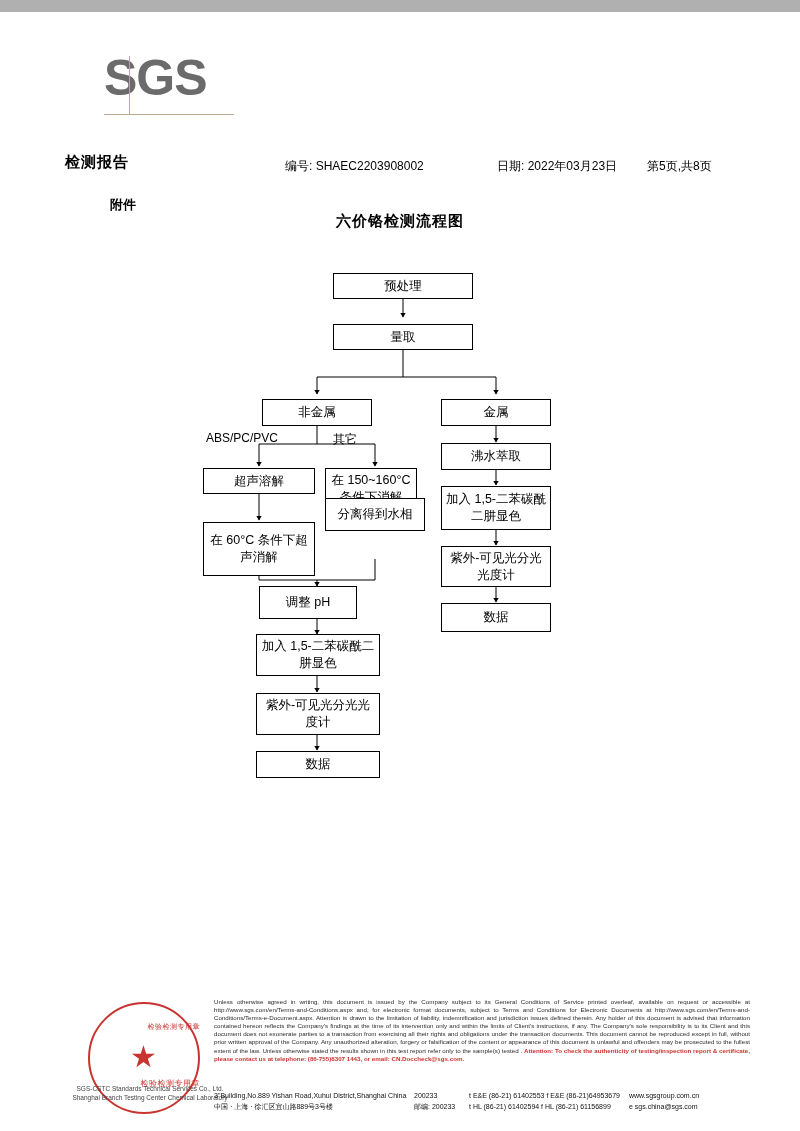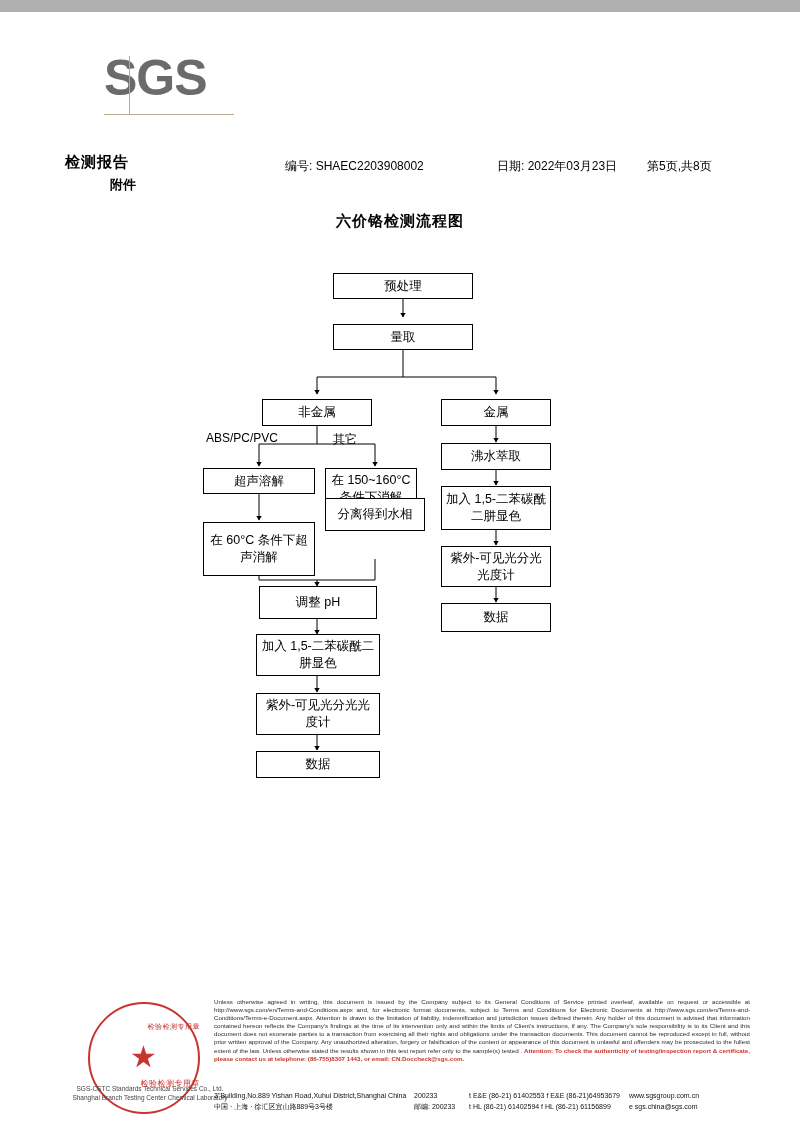--- a/index.html
+++ b/index.html
@@ -55,21 +55,21 @@
     position: absolute;
     left: 65px;
     top: 141px;
     font-size: 15px;
     font-weight: bold;
     letter-spacing: 1px;
   }
   .attachment {
     position: absolute;
     left: 110px;
-    top: 164px;
+    top: 184px;
     font-size: 13px;
     font-weight: bold;
     text-align: right;
   }
   .meta-no {
     position: absolute;
     left: 285px;
     top: 146px;
     font-size: 12px;
   }
@@ -309,21 +309,21 @@
     </div>
 
     <div class="node" style="left:441px; top:474px; width:110px; height:44px;">
       <span>加入 1,5-二苯碳酰二肼显色</span>
     </div>
 
     <div class="node" style="left:441px; top:534px; width:110px; height:41px;">
       <span>紫外-可见光分光光度计</span>
     </div>
 
-    <div class="node" style="left:259px; top:574px; width:118px; height:33px;">
+    <div class="node" style="left:259px; top:574px; width:98px; height:33px;">
       <span>调整 pH</span>
     </div>
 
     <div class="node" style="left:441px; top:591px; width:110px; height:29px;">
       <span>数据</span>
     </div>
 
     <div class="node" style="left:256px; top:622px; width:124px; height:42px;">
       <span>加入 1,5-二苯碳酰二肼显色</span>
     </div>

